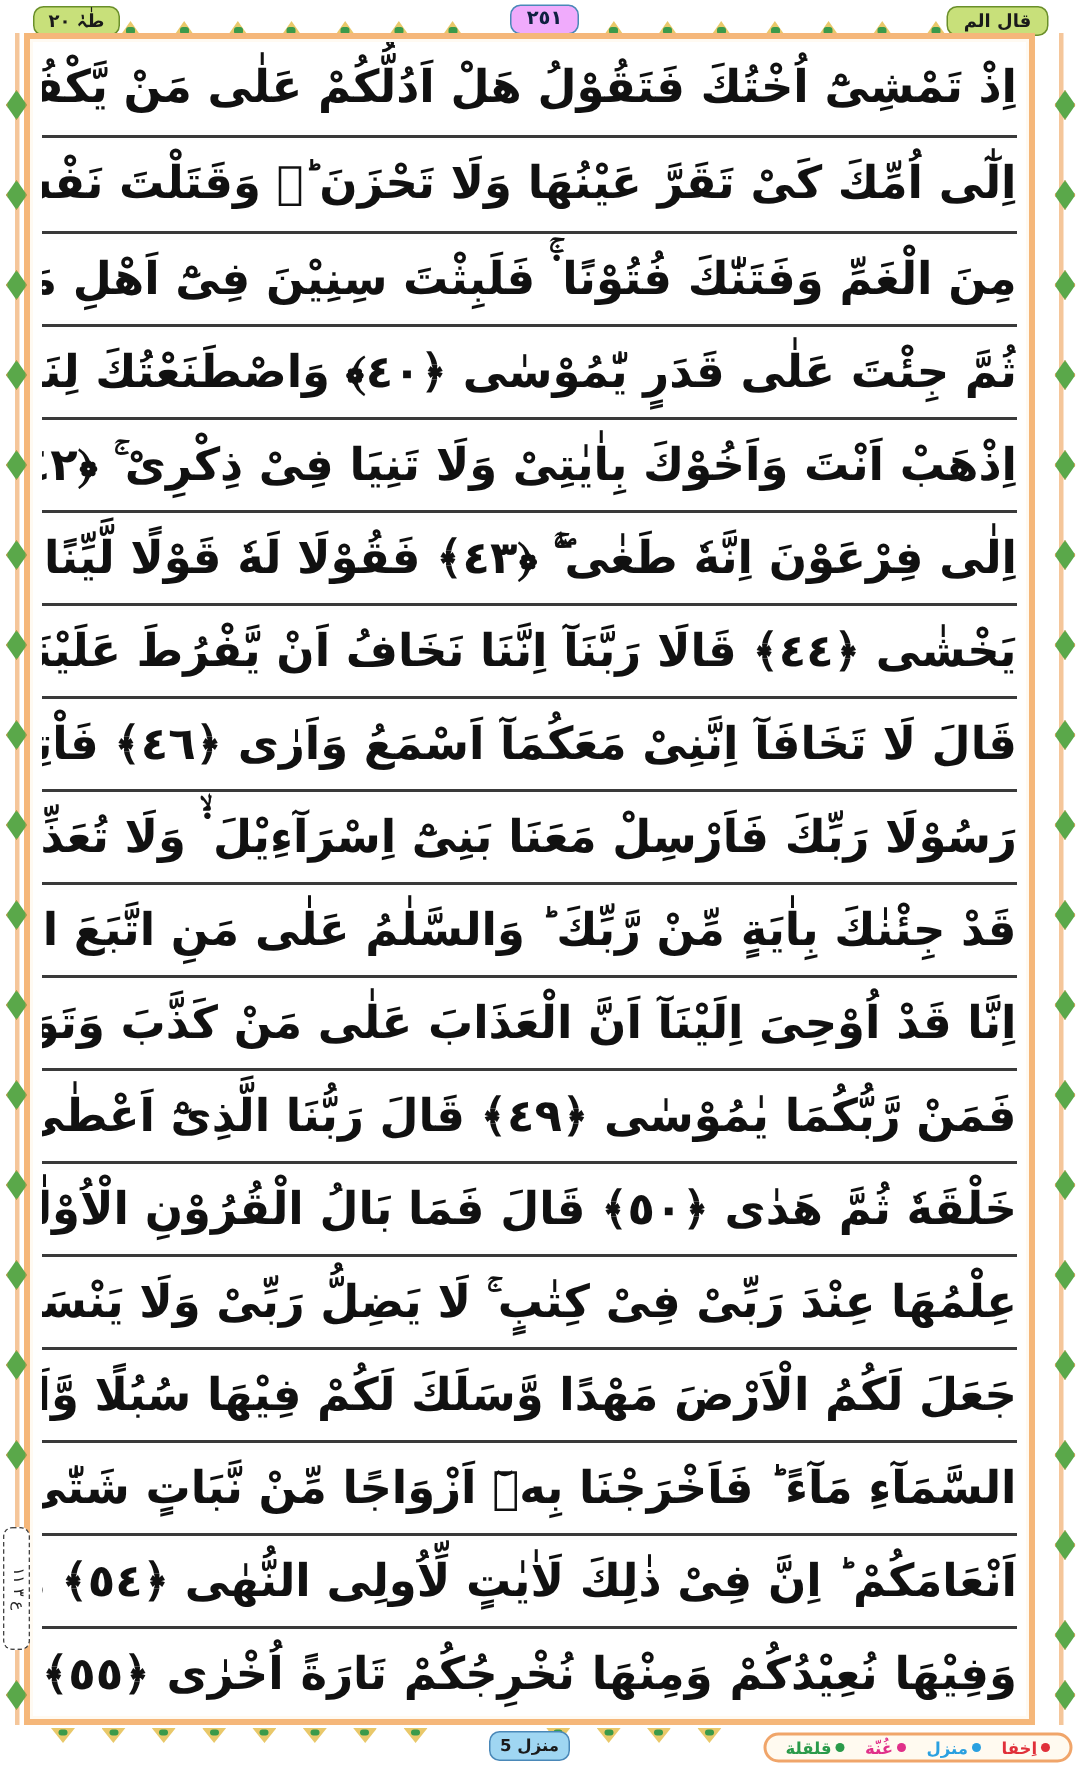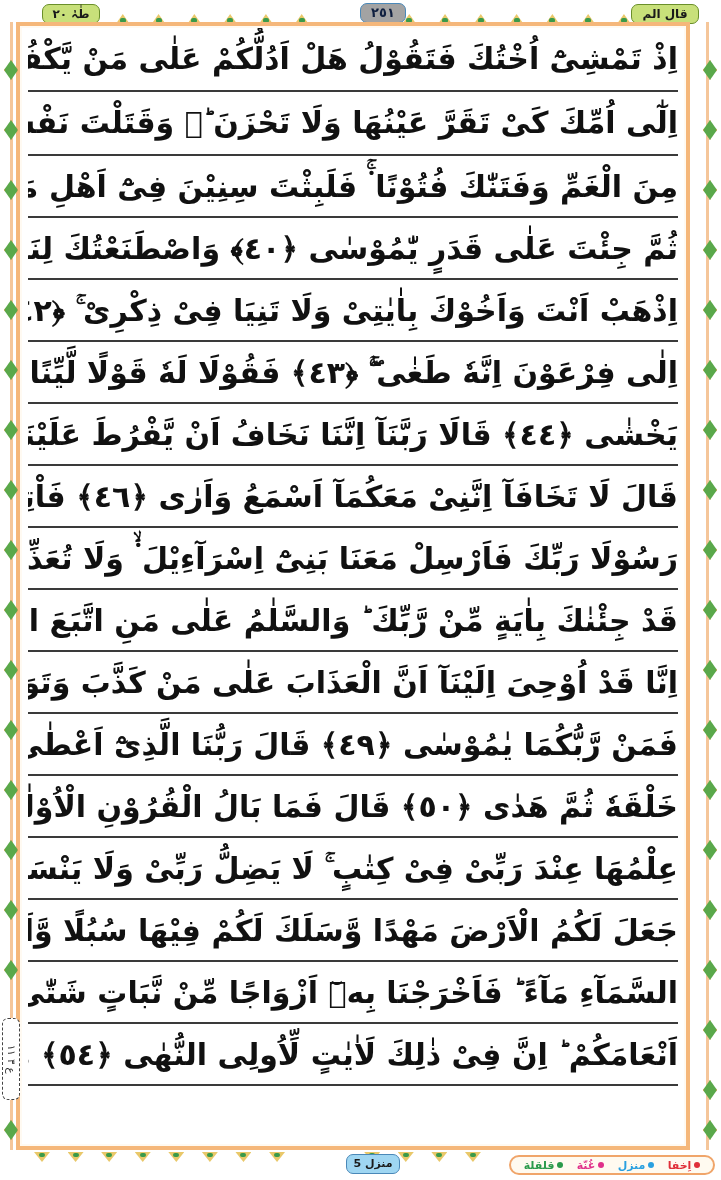--- a/index.html
+++ b/index.html
@@ -1,21 +1,21 @@
 <!DOCTYPE html>
 <html><head>
 <meta charset="utf-8">
 <style>
   html, body { margin:0; padding:0; }
   body { width:721px; height:1180px; background:#ffffff; position:relative; overflow:hidden; font-family:"DejaVu Sans", sans-serif; }
   .top-strip { position:absolute; left:0; top:0; width:721px; height:30px; }
-  .badge { position:absolute; height:18px; border:1.5px solid #6a8f2a; border-radius:7px; background:#c8e07a; color:#1a1a1a; font-size:12px; font-weight:bold; line-height:18px; text-align:center; direction:rtl; padding:0 4px; box-sizing:content-box;margin-left:20px; }
+  .badge { position:absolute; height:18px; border:1.5px solid #6a8f2a; border-radius:7px; background:#c8e07a; color:#1a1a1a; font-size:12px; font-weight:bold; line-height:18px; text-align:center; direction:rtl; padding:0 4px; box-sizing:content-box; }
   .badge.left { left:22px; top:4px; width:48px; }
   .badge.right { right:22px; top:4px; width:58px; }
-  .badge.page { left:340px; top:3px; width:36px; background:#a3a3a3; border-color:#4a88b8; color:#102040; font-size:13px; }
+  .badge.page { left:340px; top:3px; width:36px; background:#f0abfc; border-color:#4a88b8; color:#102040; font-size:13px; }
   .ornament-row { position:absolute; left:80px; right:90px; top:10px; height:14px; display:flex; justify-content:space-between; align-items:flex-end; }
   .orn-top { width:14px; height:10px; background:#e9c86a; clip-path:polygon(50% 0,100% 100%,0 100%); position:relative; }
   .orn-top::after { content:""; position:absolute; left:4px; top:4px; width:6px; height:5px; background:#3a9a4a; border-radius:2px; }
   .frame { position:absolute; left:16px; top:22px; width:674px; height:1128px; border:4px solid #f5b77a; background:#fffaf2; box-sizing:border-box; }
   .page-inner { position:absolute; left:22px; top:28px; width:662px; height:1116px; background:#ffffff; }
   .line { position:absolute; left:6px; right:6px; height:62px; direction:rtl; text-align:justify; text-align-last:justify; font-family:"DejaVu Sans", sans-serif; font-size:30px; font-weight:bold; line-height:62px; color:#111111; white-space:nowrap; overflow:hidden; }
   .rule { position:absolute; left:6px; right:6px; height:2px; background:#3a3a3a; }
   .side-orn { position:absolute; width:12px; height:18px; background:#5aa84a; clip-path:polygon(50% 0,100% 50%,50% 100%,0 50%); border:1px solid #c89a4a; }
   .side-orn.left { left:4px; }
   .side-orn.right { right:4px; }
@@ -90,20 +90,21 @@
   <div class="line" style="top:748px">خَلْقَهٗ ثُمَّ هَدٰی ﴿٥٠﴾ قَالَ فَمَا بَالُ الْقُرُوْنِ الْاُوْلٰی ﴿٥١﴾ قَالَ</div>
   <div class="rule" style="top:808px"></div>
   <div class="line" style="top:810px">عِلْمُهَا عِنْدَ رَبِّیْ فِیْ كِتٰبٍ ۚ لَا یَضِلُّ رَبِّیْ وَلَا یَنْسَی ﴿٥٢﴾ الَّذِیْ</div>
   <div class="rule" style="top:870px"></div>
   <div class="line" style="top:872px">جَعَلَ لَكُمُ الْاَرْضَ مَهْدًا وَّسَلَكَ لَكُمْ فِیْهَا سُبُلًا وَّاَنْزَلَ مِنَ</div>
   <div class="rule" style="top:932px"></div>
   <div class="line" style="top:934px">السَّمَآءِ مَآءً ؕ فَاَخْرَجْنَا بِهٖٓ اَزْوَاجًا مِّنْ نَّبَاتٍ شَتّٰی ﴿٥٣﴾ كُلُوْا وَارْعَوْا</div>
   <div class="rule" style="top:994px"></div>
   <div class="line" style="top:996px">اَنْعَامَكُمْ ؕ اِنَّ فِیْ ذٰلِكَ لَاٰیٰتٍ لِّاُولِی النُّهٰی ﴿٥٤﴾ مِنْهَا خَلَقْنٰكُمْ</div>
   <div class="rule" style="top:1056px"></div>
+  <div class="line" style="top:1058px">وَفِیْهَا نُعِیْدُكُمْ وَمِنْهَا نُخْرِجُكُمْ تَارَةً اُخْرٰی ﴿٥٥﴾</div>
 </div>
 
 <div class="side-orn left" style="top:60px"></div>
 <div class="side-orn left" style="top:120px"></div>
 <div class="side-orn left" style="top:180px"></div>
 <div class="side-orn left" style="top:240px"></div>
 <div class="side-orn left" style="top:300px"></div>
 <div class="side-orn left" style="top:360px"></div>
 <div class="side-orn left" style="top:420px"></div>
 <div class="side-orn left" style="top:480px"></div>

